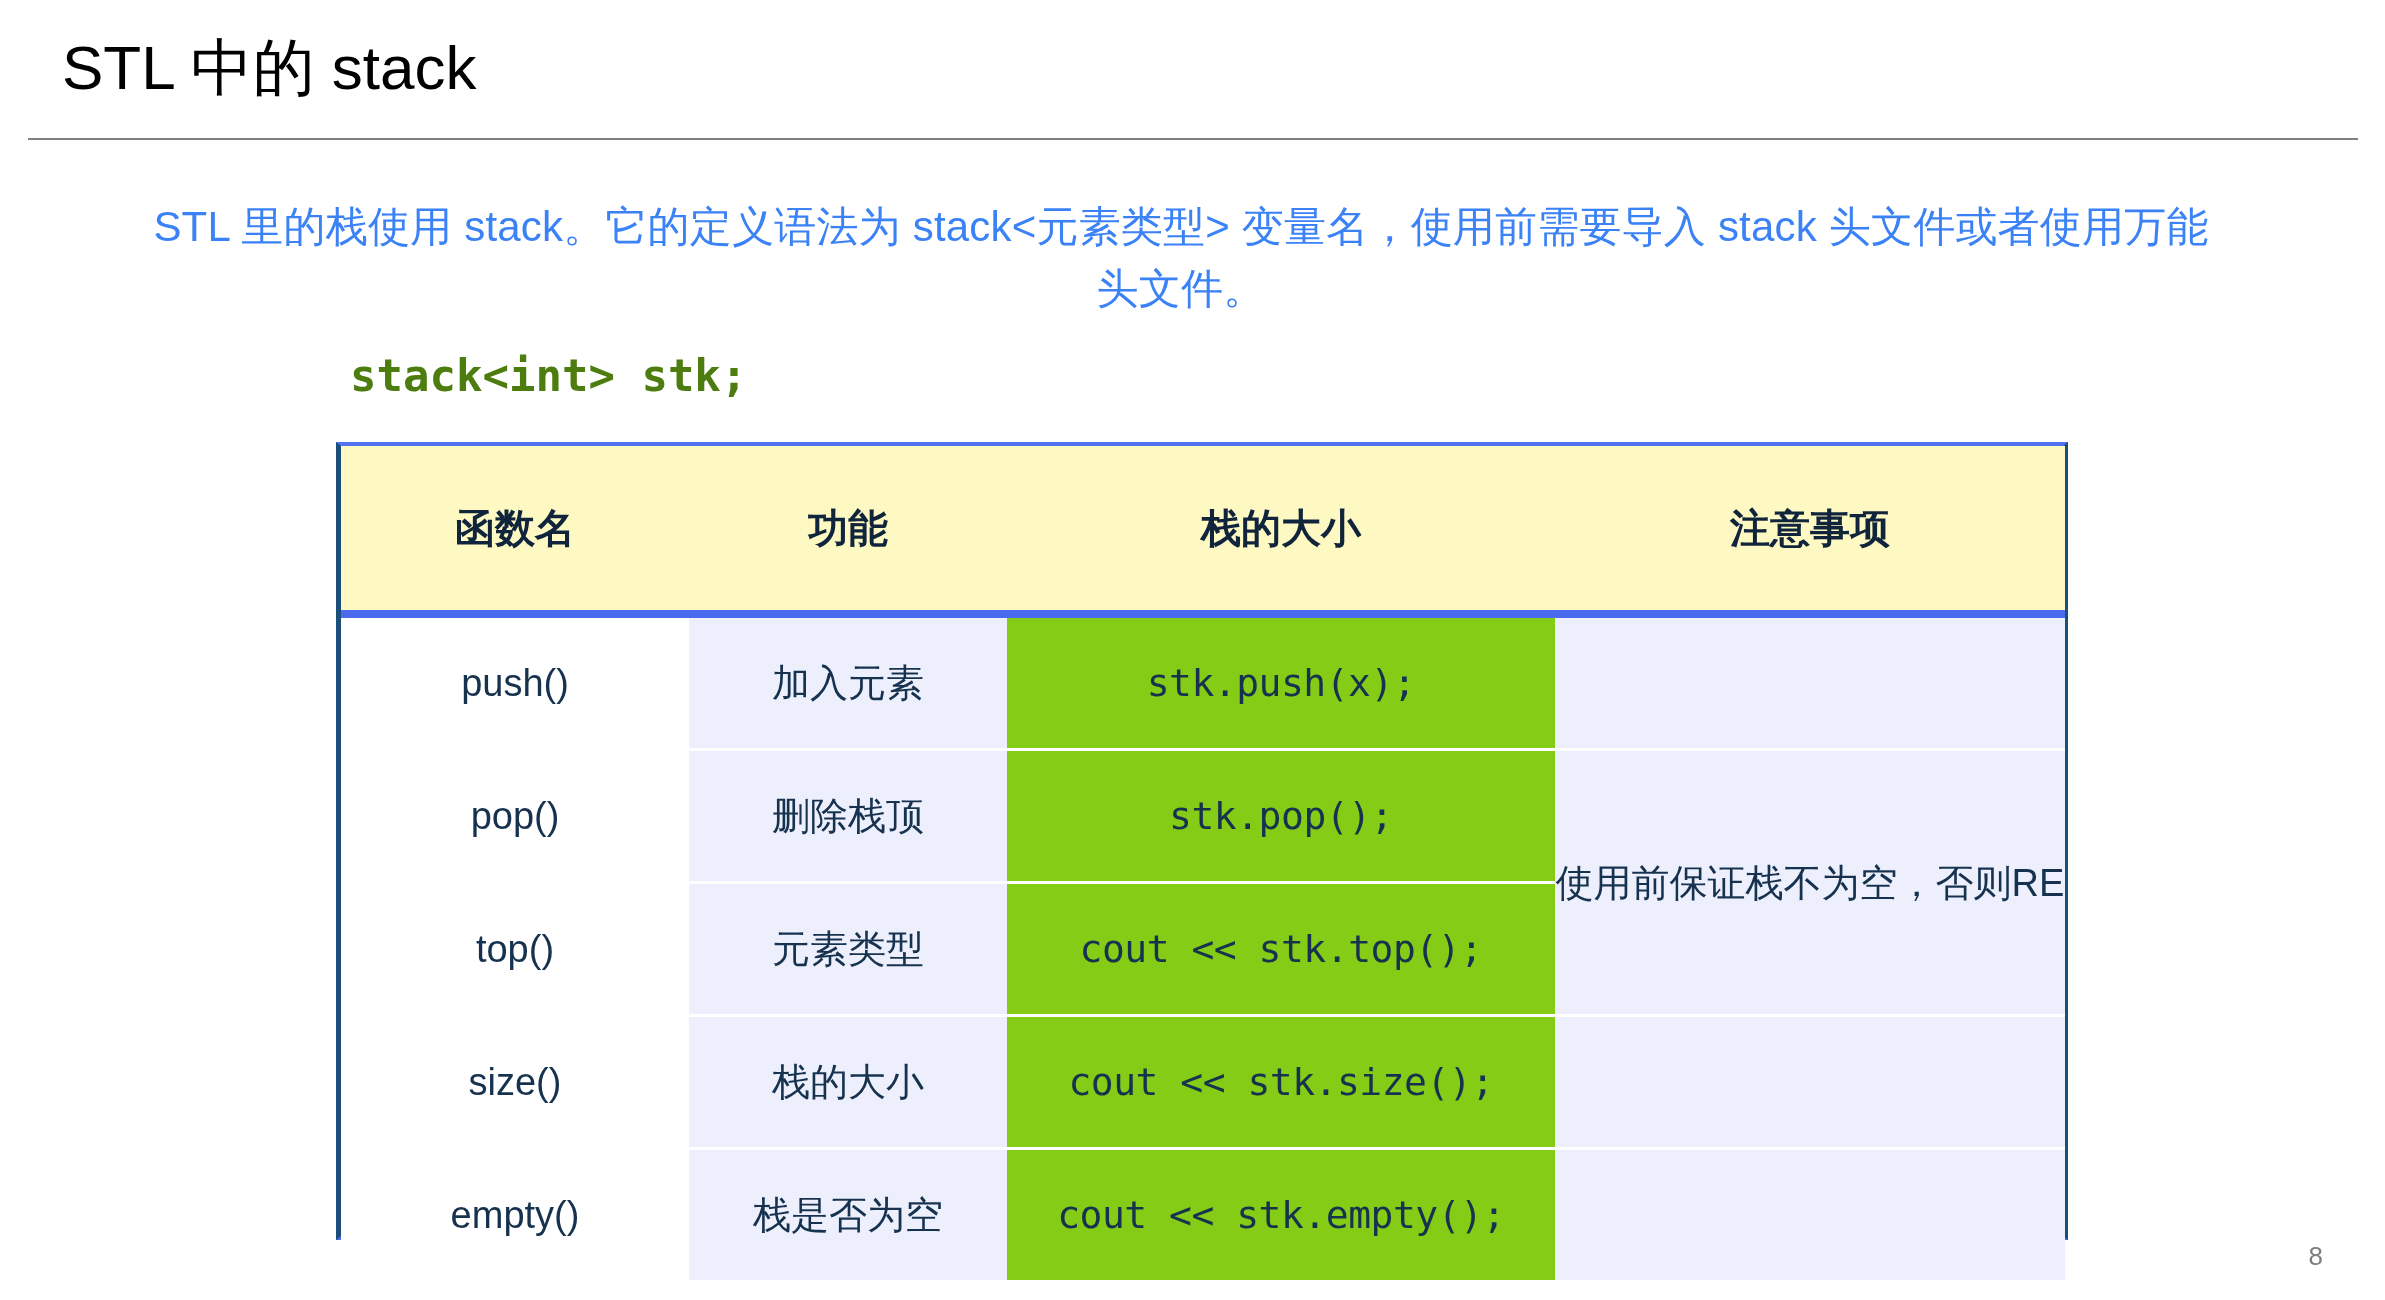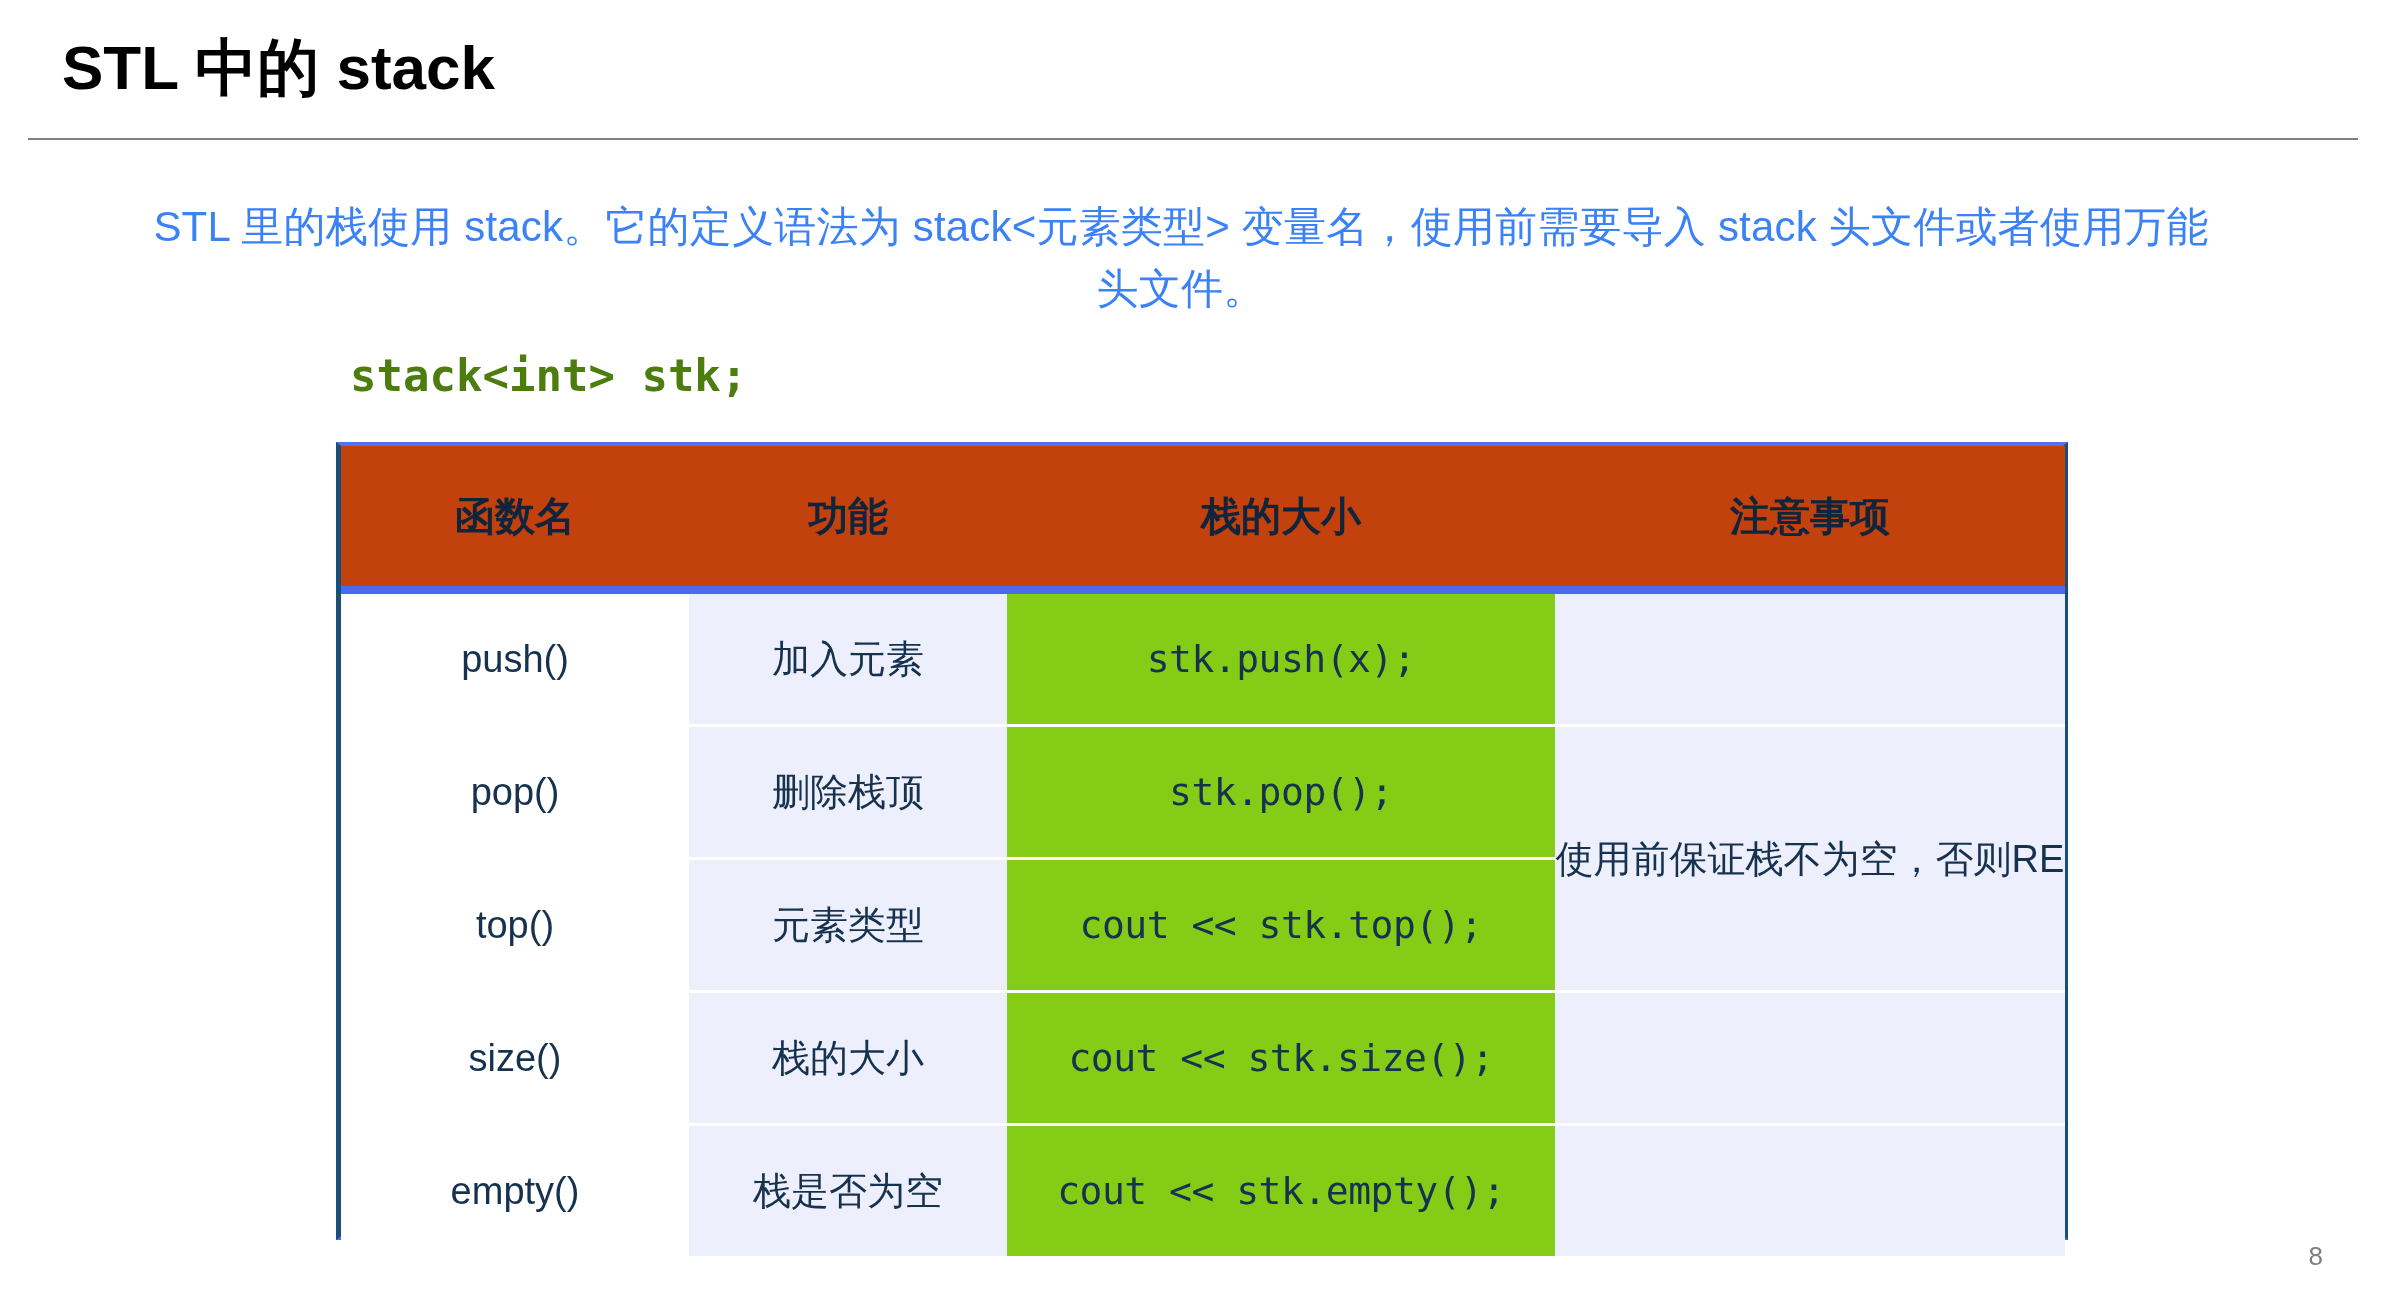--- a/index.html
+++ b/index.html
@@ -14,21 +14,21 @@
     overflow: hidden;
     position: relative;
   }
 
   
   .slide-title {
     position: absolute;
     left: 62px;
     top: 26px;
     font-size: 62px;
-    font-weight: bold;
+    font-weight: normal;
     color: #000000;
     letter-spacing: 0px;
     white-space: nowrap;
   }
   .title-rule {
     position: absolute;
     left: 28px;
     top: 138px;
     width: 2330px;
     height: 2px;
@@ -83,25 +83,25 @@
   table.op-table col.c1 { width: 348px; }
   table.op-table col.c2 { width: 318px; }
   table.op-table col.c3 { width: 548px; }
   table.op-table col.c4 { width: 510px; }
 
   table.op-table thead th {
     height: 140px;
     font-size: 40px;
     font-weight: bold;
     color: #10243b;
-    background: #c2410c;
+    background: #fef9c3;
     border-bottom: 8px solid #4a6bf0;
     text-align: center;
     vertical-align: middle;
-    padding: 0;
+    padding: 12px;
   }
 
   table.op-table td {
     height: 130px;
     padding: 0;
     text-align: center;
     vertical-align: middle;
     color: #16324f;
     font-size: 38px;
     border-bottom: 3px solid #ffffff;

